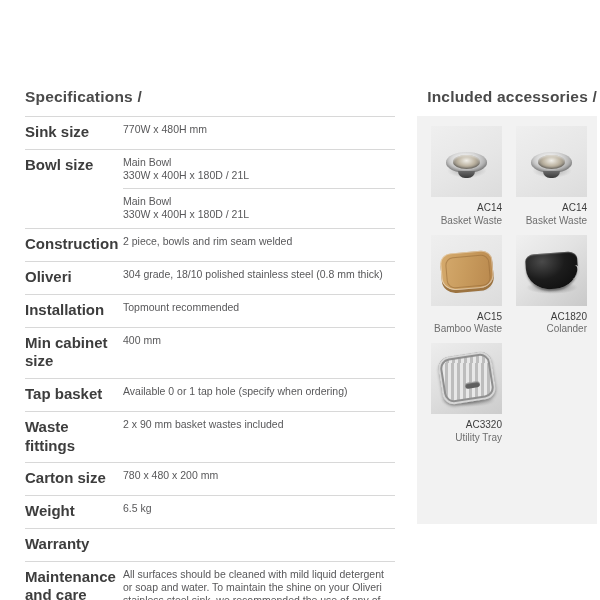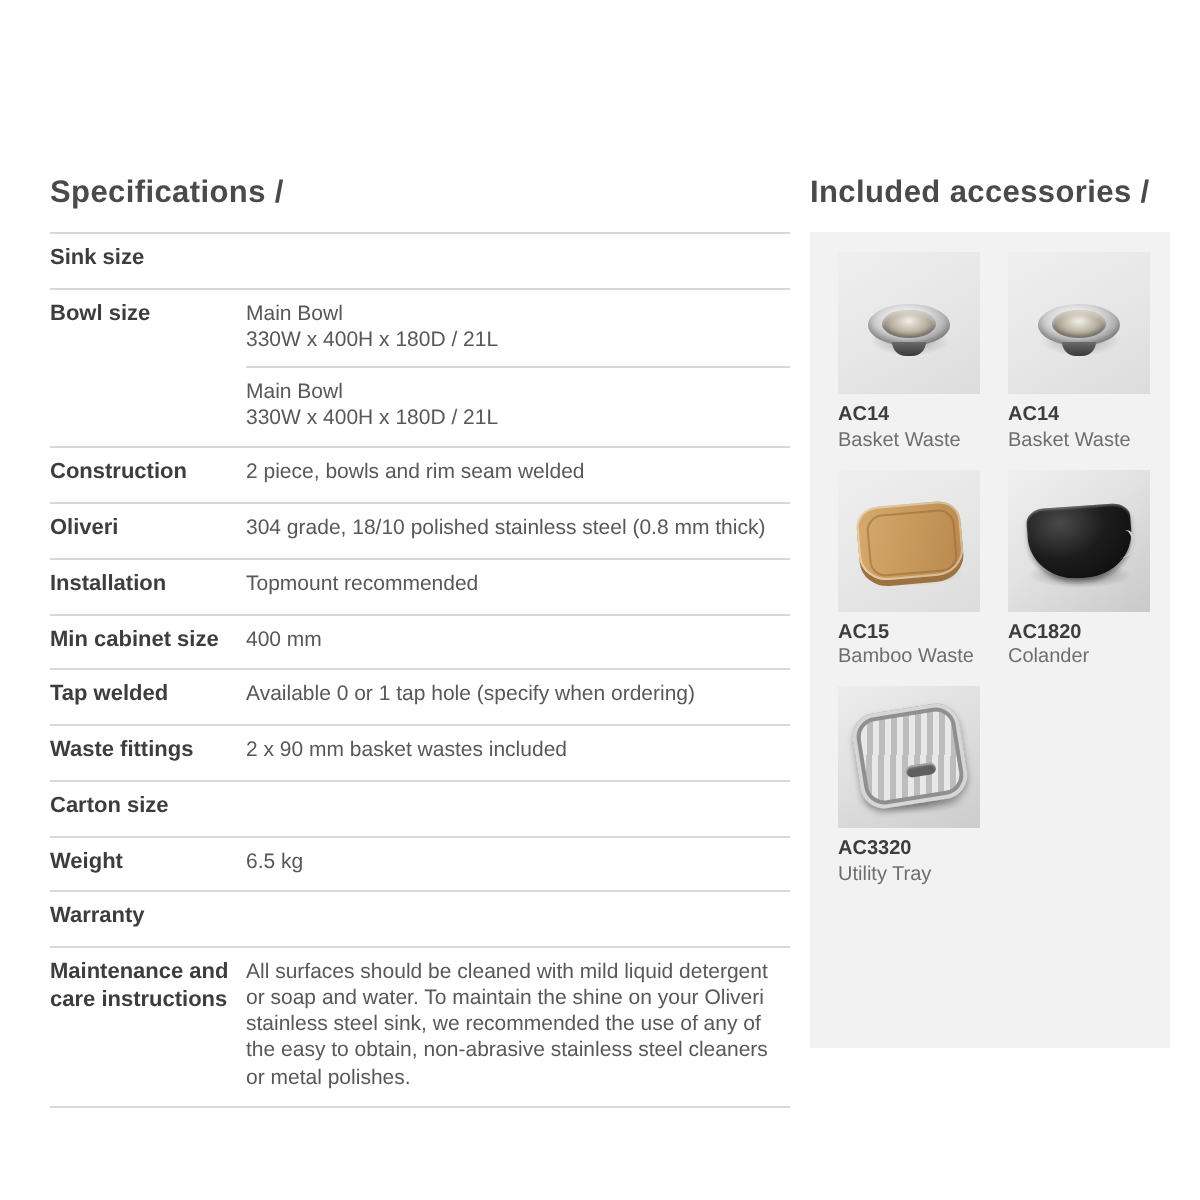--- a/index.html
+++ b/index.html
@@ -10,38 +10,38 @@
   }
   
   .spec-section{position:absolute;left:25px;top:88px;width:370px;}
   .section-title{
     font-size:15.5px;font-weight:700;color:#4a4a4a;margin:0 0 10px 0;letter-spacing:.2px;
   }
   .spec-table{border-top:1px solid #d8d8d8;}
   .spec-row{display:flex;border-bottom:1px solid #d8d8d8;padding:6px 0 7px 0;}
   .spec-label{
     width:98px;flex:none;padding-right:8px;box-sizing:border-box;
-    font-size:11px;font-weight:700;color:#3d3d3d;line-height:1.25;
+    font-size:15px;font-weight:700;color:#3d3d3d;line-height:1.25;
   }
   .spec-value{flex:1;font-size:10.5px;color:#58585a;line-height:1.25;}
   .bowl-divider{border-top:1px solid #d8d8d8;margin:6px 0;height:0;}
   
-  .acc-section{position:absolute;left:405px;top:88px;width:180px;}
+  .acc-section{position:absolute;left:417px;top:88px;width:180px;text-align:right;}
   .acc-panel{
     background:#f2f2f2;width:180px;height:408px;box-sizing:border-box;
     padding:10px 0 0 14px;
     display:grid;grid-template-columns:71px 71px;column-gap:14px;row-gap:8px;
     align-content:start;
   }
   .acc-item{width:71px;}
   .acc-photo{
     width:71px;height:71px;margin-bottom:5px;position:relative;overflow:hidden;
     background:linear-gradient(150deg,#efefef 0%,#e6e6e6 55%,#dcdcdc 100%);
   }
-  .acc-code{font-size:10px;font-weight:700;color:#3d3d3d;line-height:1.25;}
+  .acc-code{font-size:10px;font-weight:400;color:#3d3d3d;line-height:1.25;}
   .acc-name{font-size:10px;color:#6e6e6e;line-height:1.2;}
   
   .bw-shadow{position:absolute;left:16px;top:37px;width:40px;height:15px;border-radius:50%;
     background:radial-gradient(ellipse at center,rgba(70,70,70,.40) 0%,rgba(70,70,70,0) 70%);}
   .bw-rim{position:absolute;left:15px;top:26px;width:41px;height:21px;border-radius:50%;
     background:radial-gradient(ellipse at 45% 35%,#fdfdfd 0%,#d8d8d8 40%,#a9a9a9 70%,#7e7e7e 100%);
     box-shadow:inset 0 -2px 3px rgba(0,0,0,.25);}
   .bw-basket{position:absolute;left:22px;top:29px;width:27px;height:14px;border-radius:50%;
     background:radial-gradient(ellipse at 50% 40%,#f1efe9 0%,#bdb4a2 45%,#8a857b 75%,#6b6862 100%);
     box-shadow:inset 0 1px 2px rgba(255,255,255,.6), inset 0 -1px 2px rgba(0,0,0,.35);}
@@ -79,20 +79,21 @@
 </style>
 </head>
 <body>
 
 <div class="spec-section">
   <h2 class="section-title">Specifications /</h2>
   <div class="spec-table">
 
     <div class="spec-row">
       <div class="spec-label">Sink size</div>
+      <div class="spec-value">770W x 480H mm</div>
     </div>
 
     <div class="spec-row">
       <div class="spec-label">Bowl size</div>
       <div class="spec-value">
         <div>
           <div>Main Bowl</div>
           <div>330W x 400H x 180D / 21L</div>
         </div>
         <div class="bowl-divider"></div>
@@ -118,32 +119,33 @@
       <div class="spec-value">Topmount recommended</div>
     </div>
 
 
     <div class="spec-row">
       <div class="spec-label">Min cabinet size</div>
       <div class="spec-value">400 mm</div>
     </div>
 
     <div class="spec-row">
-      <div class="spec-label">Tap welded</div>
+      <div class="spec-label">Tap basket</div>
       <div class="spec-value">Available 0 or 1 tap hole (specify when ordering)</div>
     </div>
 
     <div class="spec-row">
       <div class="spec-label">Waste fittings</div>
       <div class="spec-value">2 x 90 mm basket wastes included</div>
     </div>
 
 
     <div class="spec-row">
       <div class="spec-label">Carton size</div>
+      <div class="spec-value">780 x 480 x 200 mm</div>
     </div>
 
     <div class="spec-row">
       <div class="spec-label">Weight</div>
       <div class="spec-value">6.5 kg</div>
     </div>
 
     <div class="spec-row">
       <div class="spec-label">Warranty</div>
     </div>

